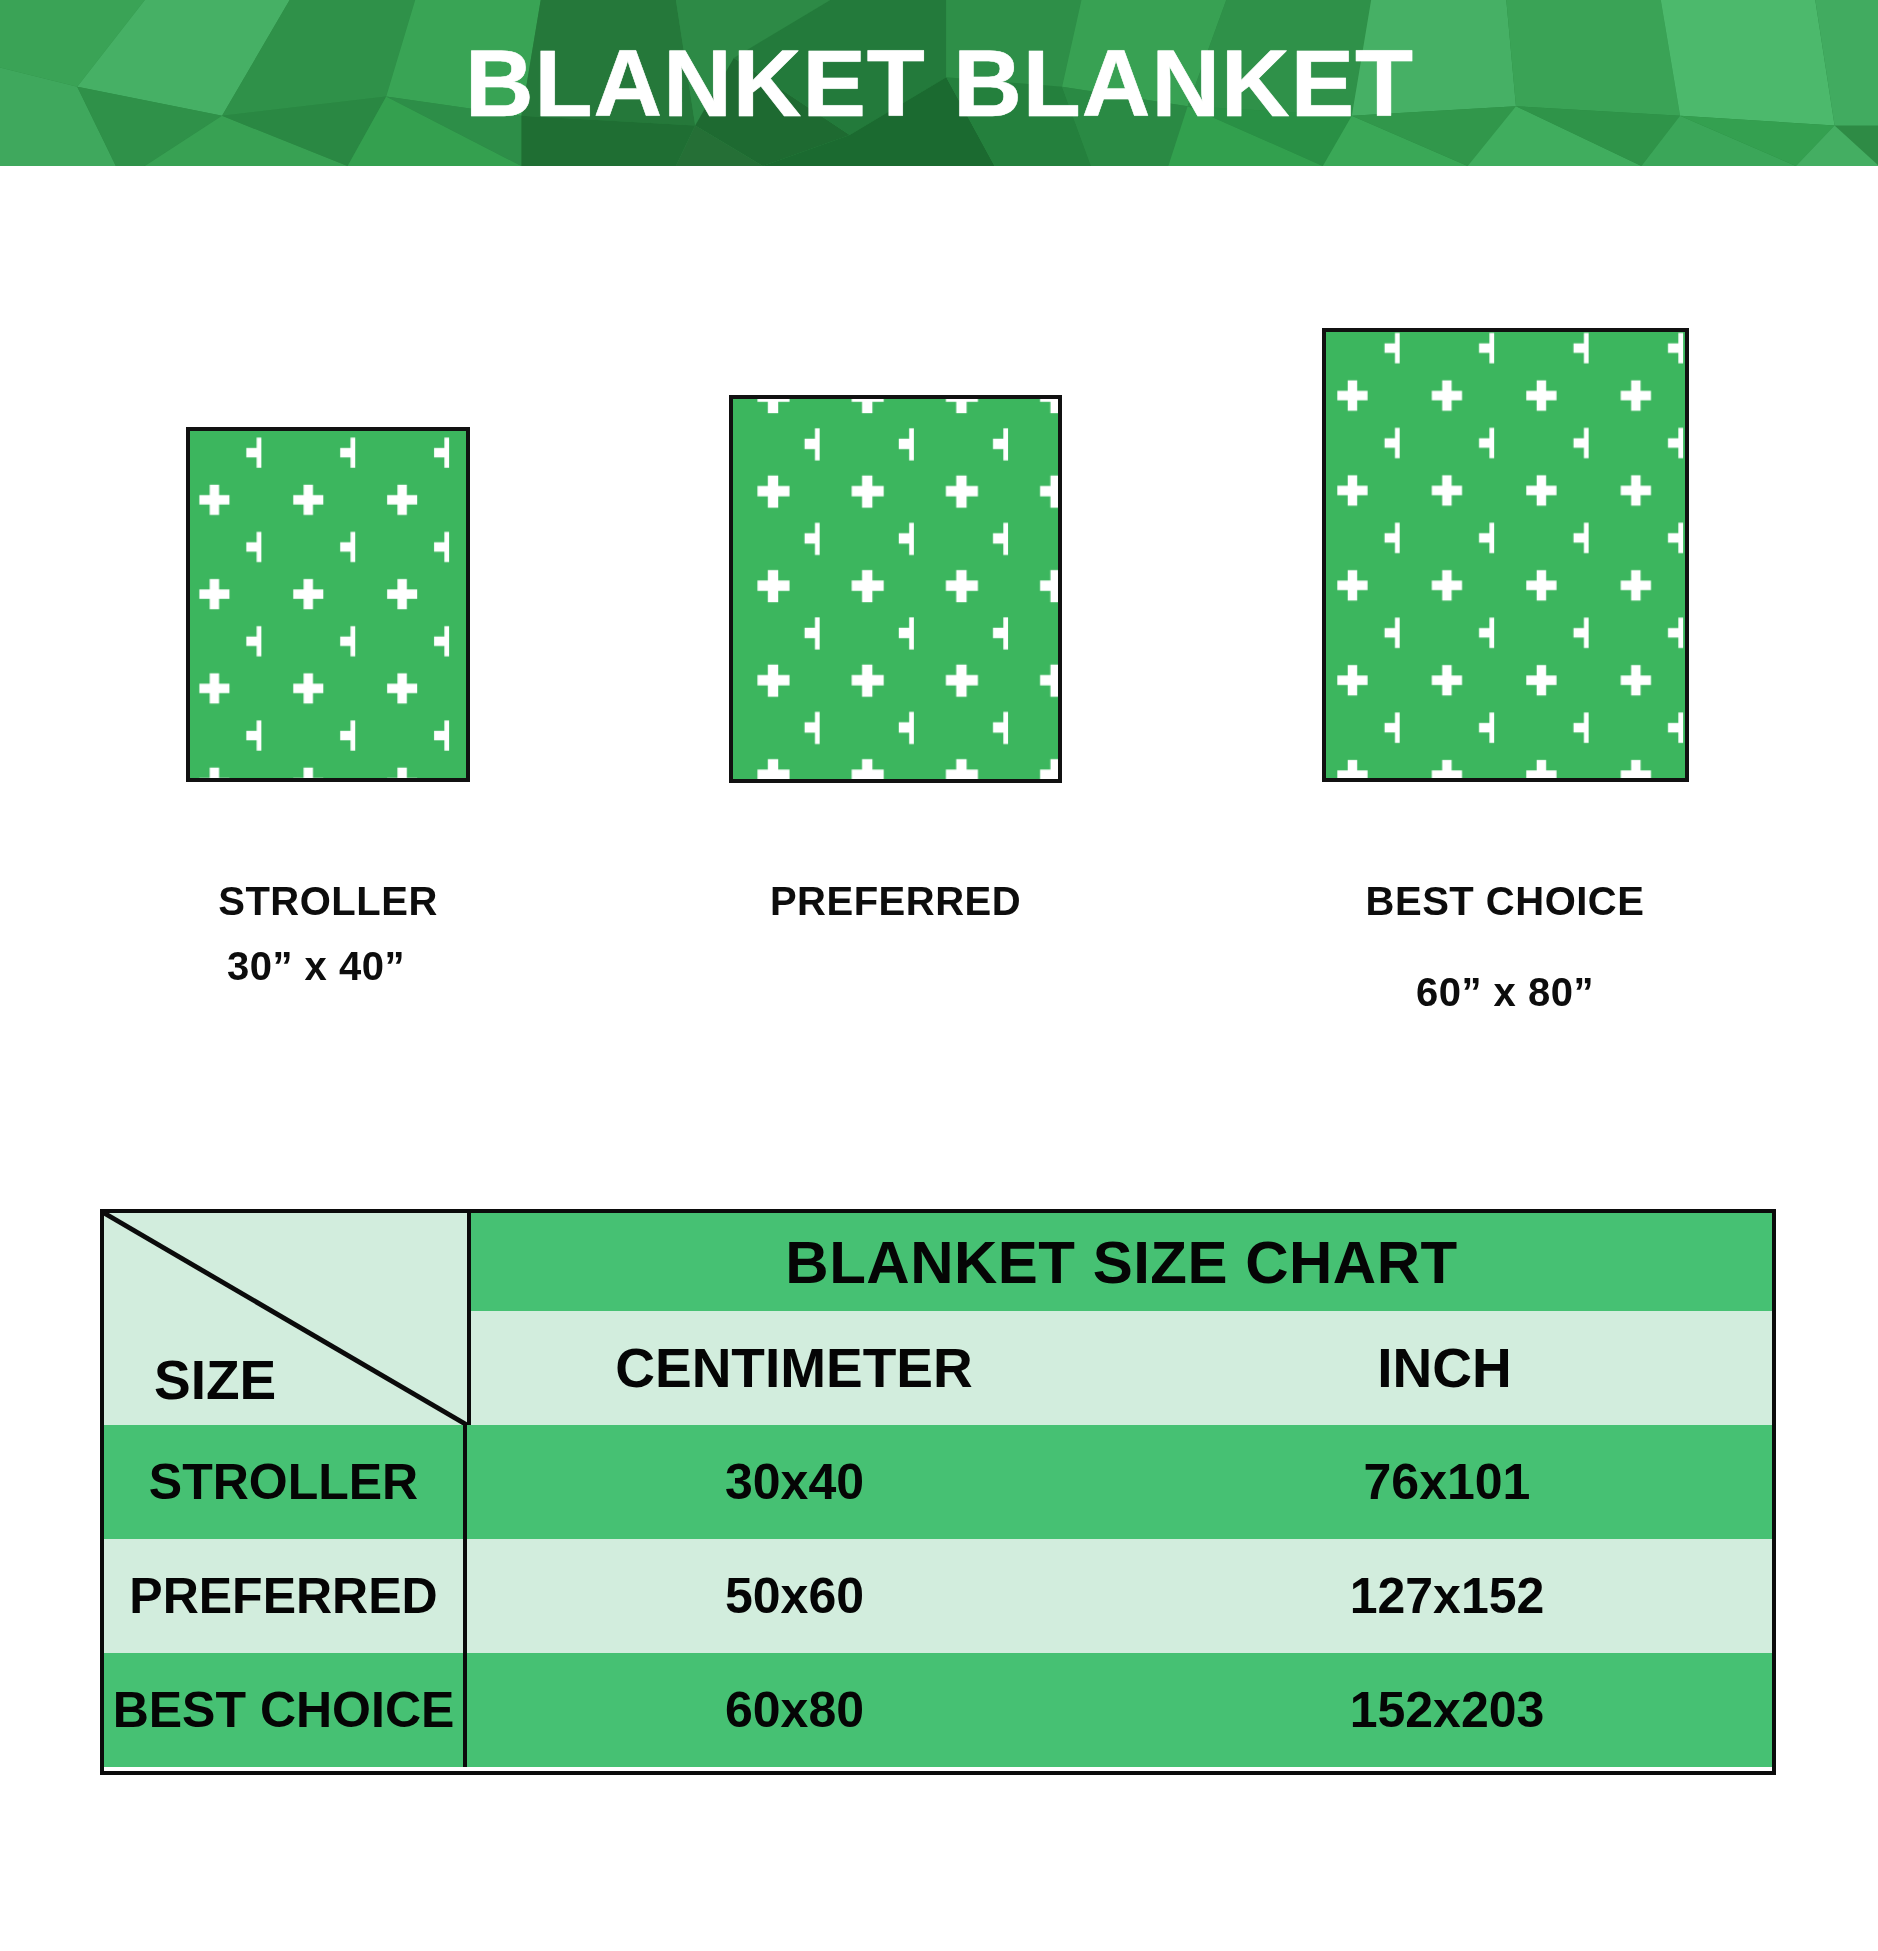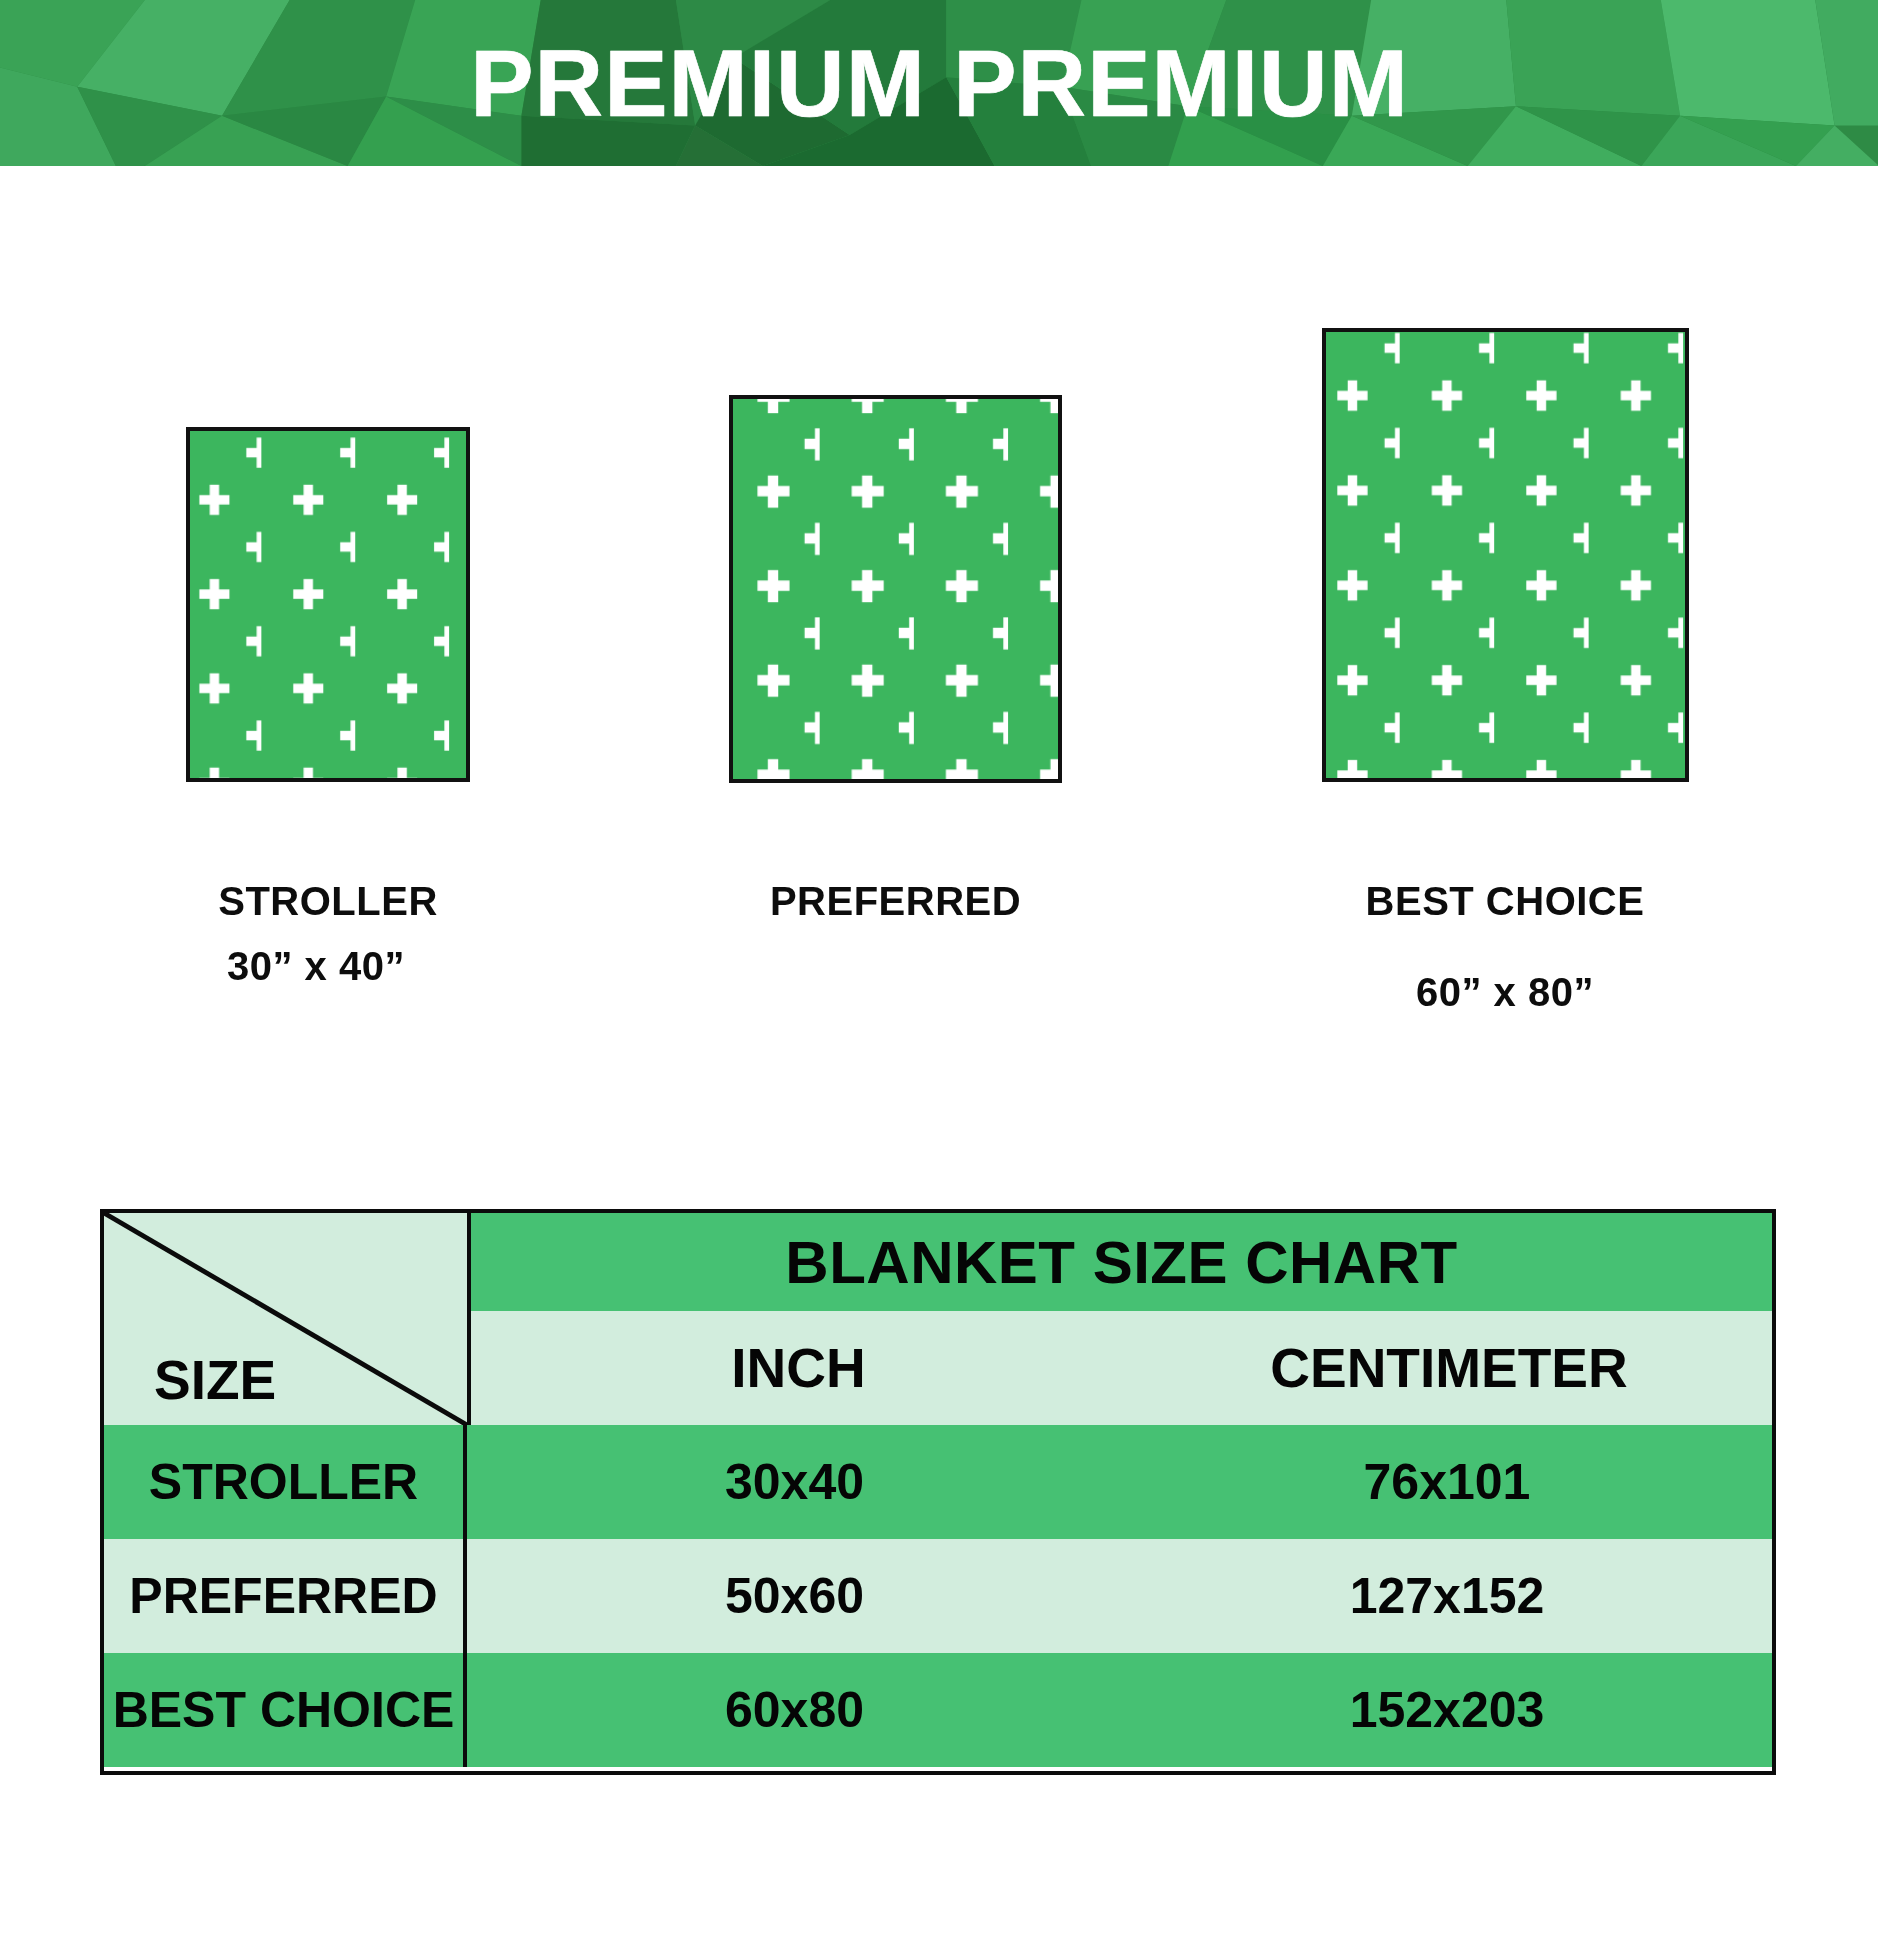--- a/index.html
+++ b/index.html
@@ -196,21 +196,21 @@
     <polygon points="1400,120 1570,110 1520,172" fill="#31974b"></polygon>
     <polygon points="1520,172 1570,110 1700,172" fill="#40ad5e"></polygon>
     <polygon points="1570,110 1560,0 1720,0 1740,120" fill="#3aa356"></polygon>
     <polygon points="1570,110 1740,120 1700,172" fill="#2f9449"></polygon>
     <polygon points="1700,172 1740,120 1860,172" fill="#3ba659"></polygon>
     <polygon points="1740,120 1720,0 1880,0 1900,130" fill="#4cb96c"></polygon>
     <polygon points="1740,120 1900,130 1860,172" fill="#34a050"></polygon>
     <polygon points="1860,172 1900,130 1946,172" fill="#44ae62"></polygon>
     <polygon points="1880,0 1946,0 1946,130 1900,130" fill="#41ab60"></polygon>
   </svg>
-  <div class="banner-title">PREMIUM PREMIUM</div>
+  <div class="banner-title">BLANKET BLANKET</div>
 </div>
 
 <div class="swatch-area">
 
   <div class="swatch" id="sw1-box">
     <svg viewBox="0 0 294 368" preserveAspectRatio="none">
       <defs>
         <pattern id="p1" width="100" height="100" patternUnits="userSpaceOnUse" x="-24" y="-46">
           <g fill="#ffffff">
             <rect x="34" y="14" width="32" height="10"></rect>
@@ -273,22 +273,22 @@
     <div class="corner-stack bg-light">
       <svg class="diag-svg" viewBox="0 0 371 220" preserveAspectRatio="none">
         <line x1="0" y1="0" x2="371" y2="220" stroke="#0b0b0b" stroke-width="5"></line>
       </svg>
       <div class="tbl-cell sizecorner-cell" style="width:100%;height:100%;">SIZE</div>
     </div>
 
     <div class="right-stack">
       <div class="tbl-cell title-cell bg-mid" style="height:98px;width:100%;">BLANKET SIZE CHART</div>
       <div class="tbl-row" style="height:114px;">
+        <div class="tbl-cell head-cell bg-light col-c">CENTIMETER</div>
         <div class="tbl-cell head-cell bg-light col-b" style="border-right:none;">INCH</div>
-        <div class="tbl-cell head-cell bg-light col-c">CENTIMETER</div>
       </div>
     </div>
   </div>
 
   <div class="tbl-row row-data">
     <div class="tbl-cell data-cell bg-mid col-a">STROLLER</div>
     <div class="tbl-cell data-cell bg-mid col-b">30x40</div>
     <div class="tbl-cell data-cell bg-mid col-c">76x101</div>
   </div>
 

